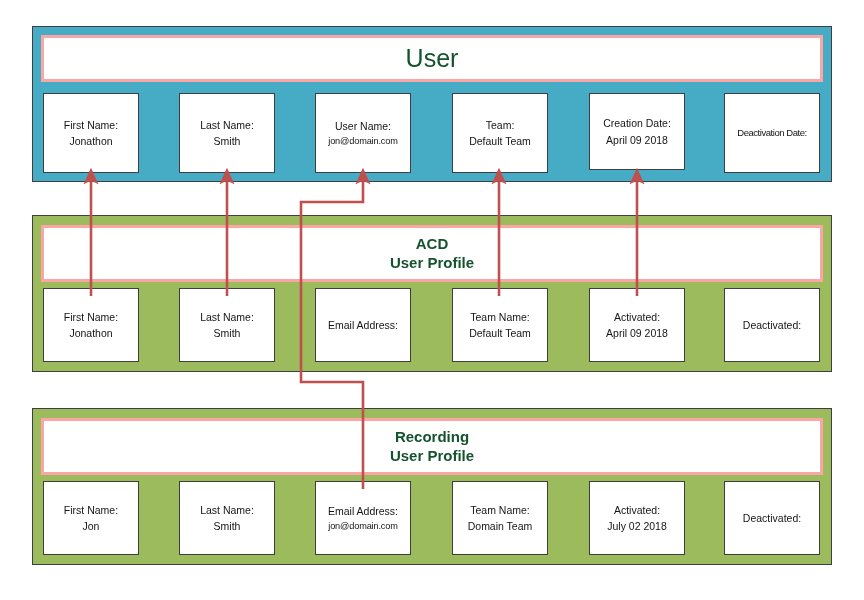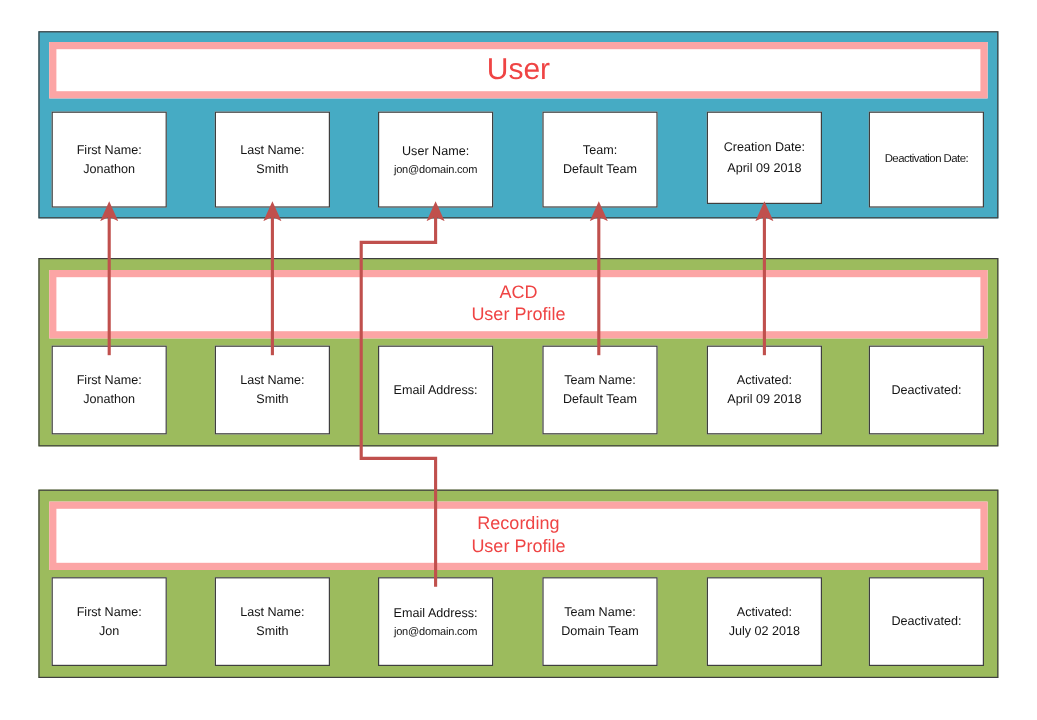--- a/index.html
+++ b/index.html
@@ -29,30 +29,30 @@
     border: 1px solid #3f3f3f;
   }
   .group.blue  { background: #46ABC4; }
   .group.green { background: #9CBB5D; }
 
   
   .group-title {
     position: absolute;
     box-sizing: border-box;
     background: #ffffff;
-    border: 6px solid #fca5a5;
+    border: 3px solid #fca5a5;
     display: flex;
     align-items: center;
     justify-content: center;
     text-align: center;
     line-height: 1.22;
-    color: #ef4444;
+    color: #14532d;
   }
   .title-big   { font-size: 25px; font-weight: 400; }
-  .title-small { font-size: 15px; font-weight: 400; }
+  .title-small { font-size: 15px; font-weight: 700; }
 
   
   .field {
     position: absolute;
     box-sizing: border-box;
     background: #ffffff;
     border: 1px solid #3f3f3f;
     display: flex;
     flex-direction: column;
     align-items: center;

